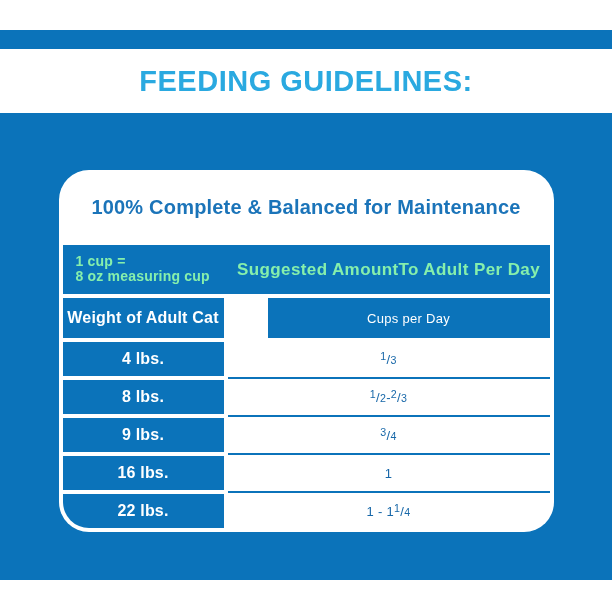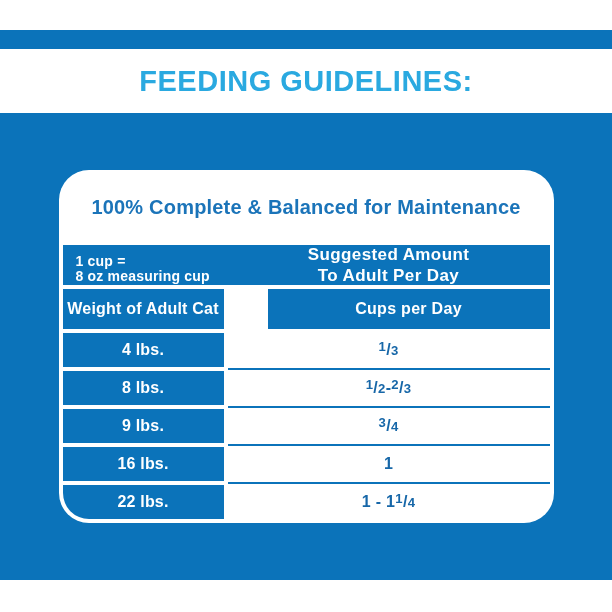--- a/index.html
+++ b/index.html
@@ -23,31 +23,31 @@
   .strip-bottom{height:32px;background:var(--white);}
 
   .card{width:495px;margin:57px auto 0;background:var(--white);
     border-radius:30px;padding:0 4px 4px;}
   .card-heading{height:75px;display:flex;align-items:center;justify-content:center;
     color:var(--heading-blue);font-size:20px;font-weight:bold;letter-spacing:.2px;white-space:nowrap;}
 
   .tablewrap{border-radius:0 0 26px 26px;overflow:hidden;}
 
   .row{display:flex;width:100%;}
-  .hdr1{height:40px;background:var(--blue);color:#ffffff;}
+  .hdr1{height:49px;background:var(--blue);color:#86efac;}
   .hdr1 .note{width:165px;padding:9px 0 0 13px;font-size:14px;font-weight:bold;line-height:15px;letter-spacing:.2px;}
-  .hdr1 .amount{flex:1;display:flex;flex-direction:column;align-items:center;justify-content:space-between;
+  .hdr1 .amount{flex:1;display:flex;flex-direction:row;align-items:center;justify-content:center;
     font-size:17px;font-weight:bold;line-height:19px;letter-spacing:.4px;}
 
   .hdr2{height:40px;gap:20px;}
   .cell-left{width:161px;background:var(--blue);color:#fff;display:flex;align-items:center;justify-content:center;
     font-size:16px;font-weight:bold;letter-spacing:.2px;}
   .vgap{width:4px;background:var(--white);}
   .cell-right{flex:1;display:flex;align-items:center;justify-content:center;
-    font-size:16px;font-weight:bold;letter-spacing:.3px;}
+    font-size:13px;font-weight:normal;letter-spacing:.3px;}
   .hdr2 .cell-right{background:var(--blue);color:#fff;}
 
   .datarow{height:34px;}
   .datarow .cell-right{background:var(--white);color:var(--value-blue);}
 
   .gap{height:4px;background:var(--white);}
   .gap.line{display:flex;background:none;}
   .gap.line .gl{width:165px;background:var(--white);}
   .gap.line .gr{flex:1;background:linear-gradient(to bottom,var(--white) 0 1px,var(--blue) 1px 3px,var(--white) 3px 100%);}
 

